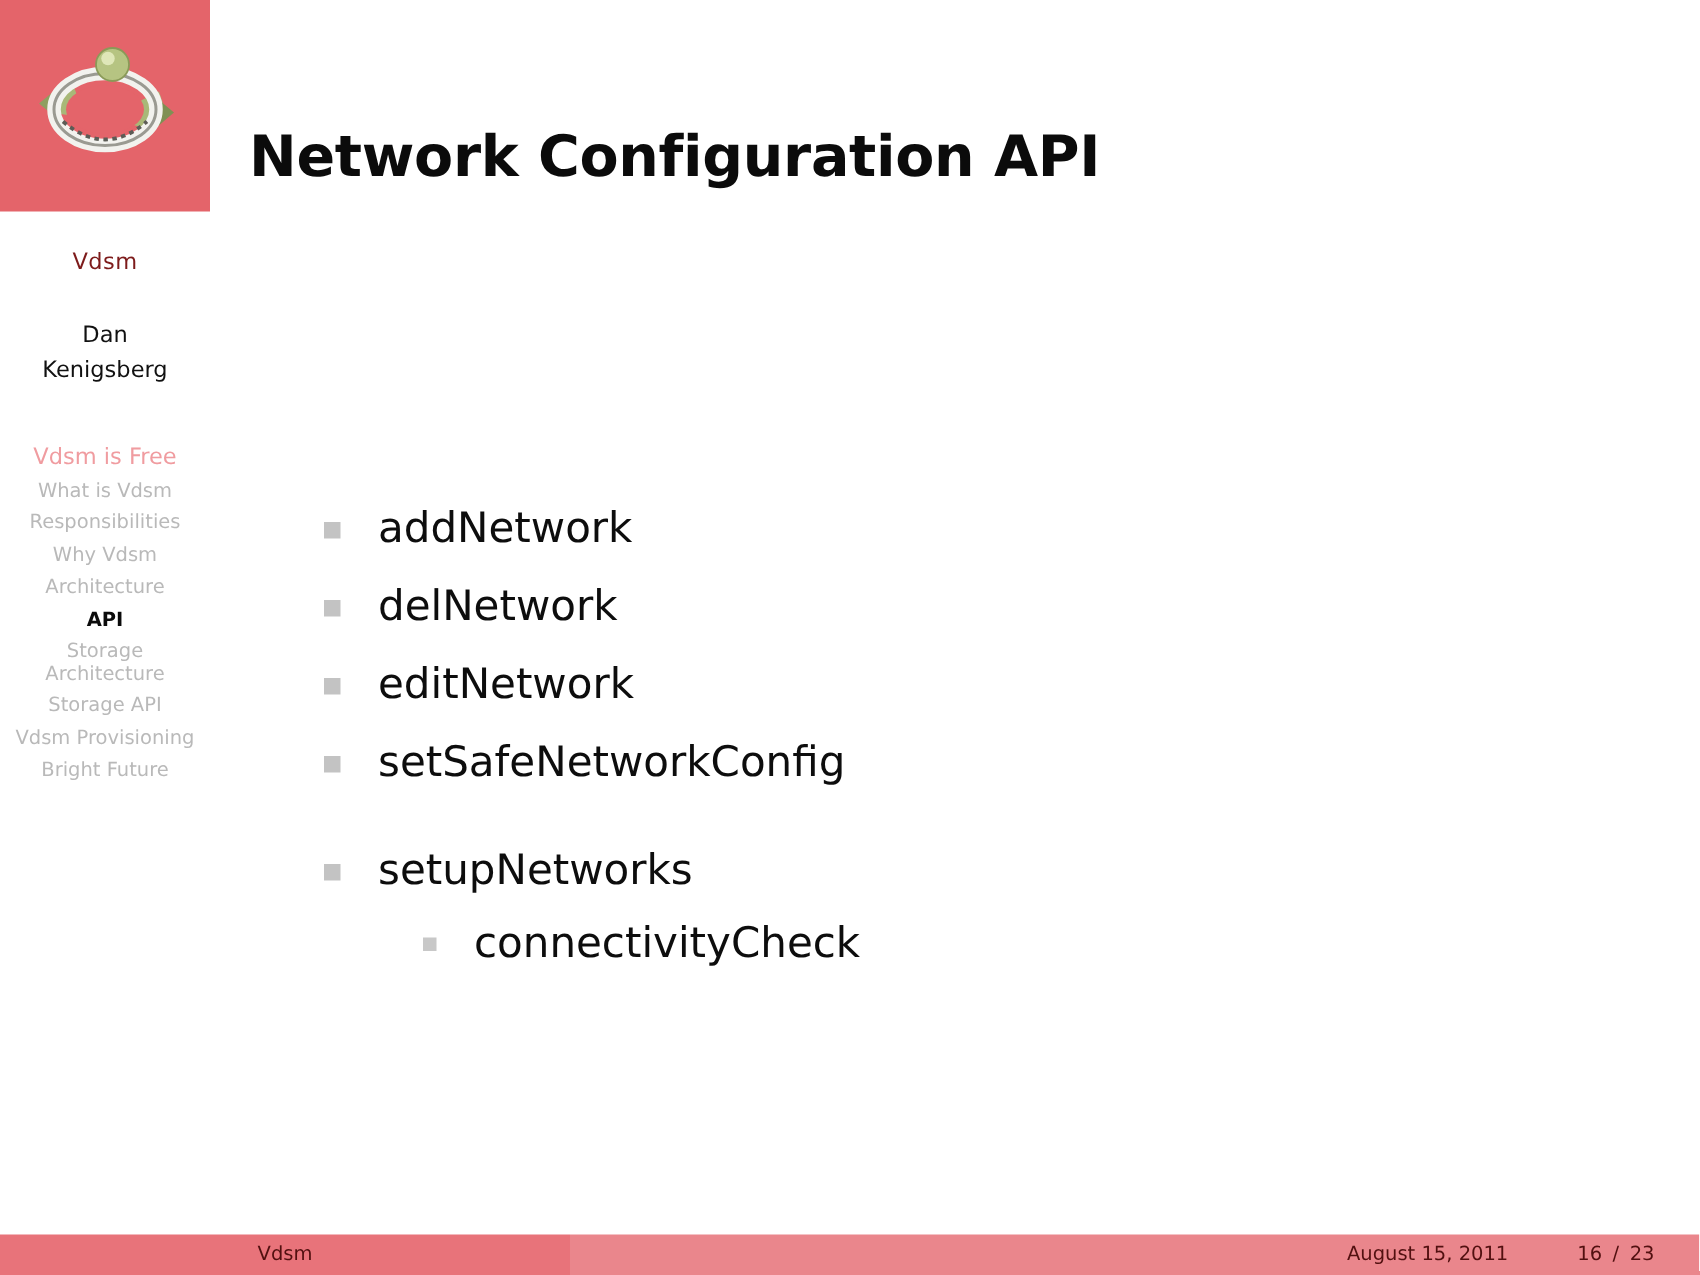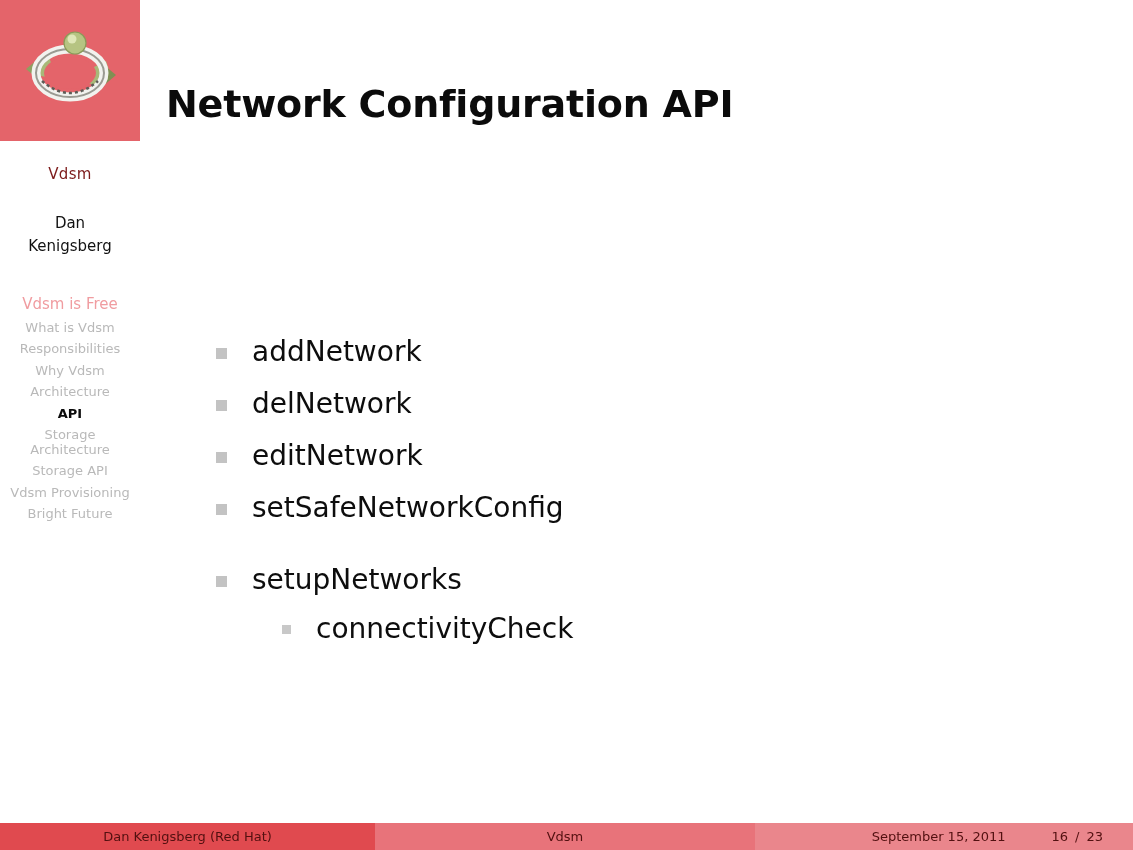--- a/index.html
+++ b/index.html
@@ -264,24 +264,23 @@
         <span>setupNetworks</span>
       </div>
       <div class="bullet sub">
         <span class="marker"></span>
         <span>connectivityCheck</span>
       </div>
     </div>
   </div>
 
   <div class="footer">
-    <div class="footer-seg footer-left">Dan Kenigsberg  (Red Hat)</div>
     <div class="footer-seg footer-mid">Vdsm</div>
     <div class="footer-seg footer-right">
-      <span>September 15, 2011</span>
+      <span>August 15, 2011</span>
       <span class="footer-pages">
         <span>16</span>
         <span>/</span>
         <span>23</span>
       </span>
     </div>
   </div>
 
 </div>
 

